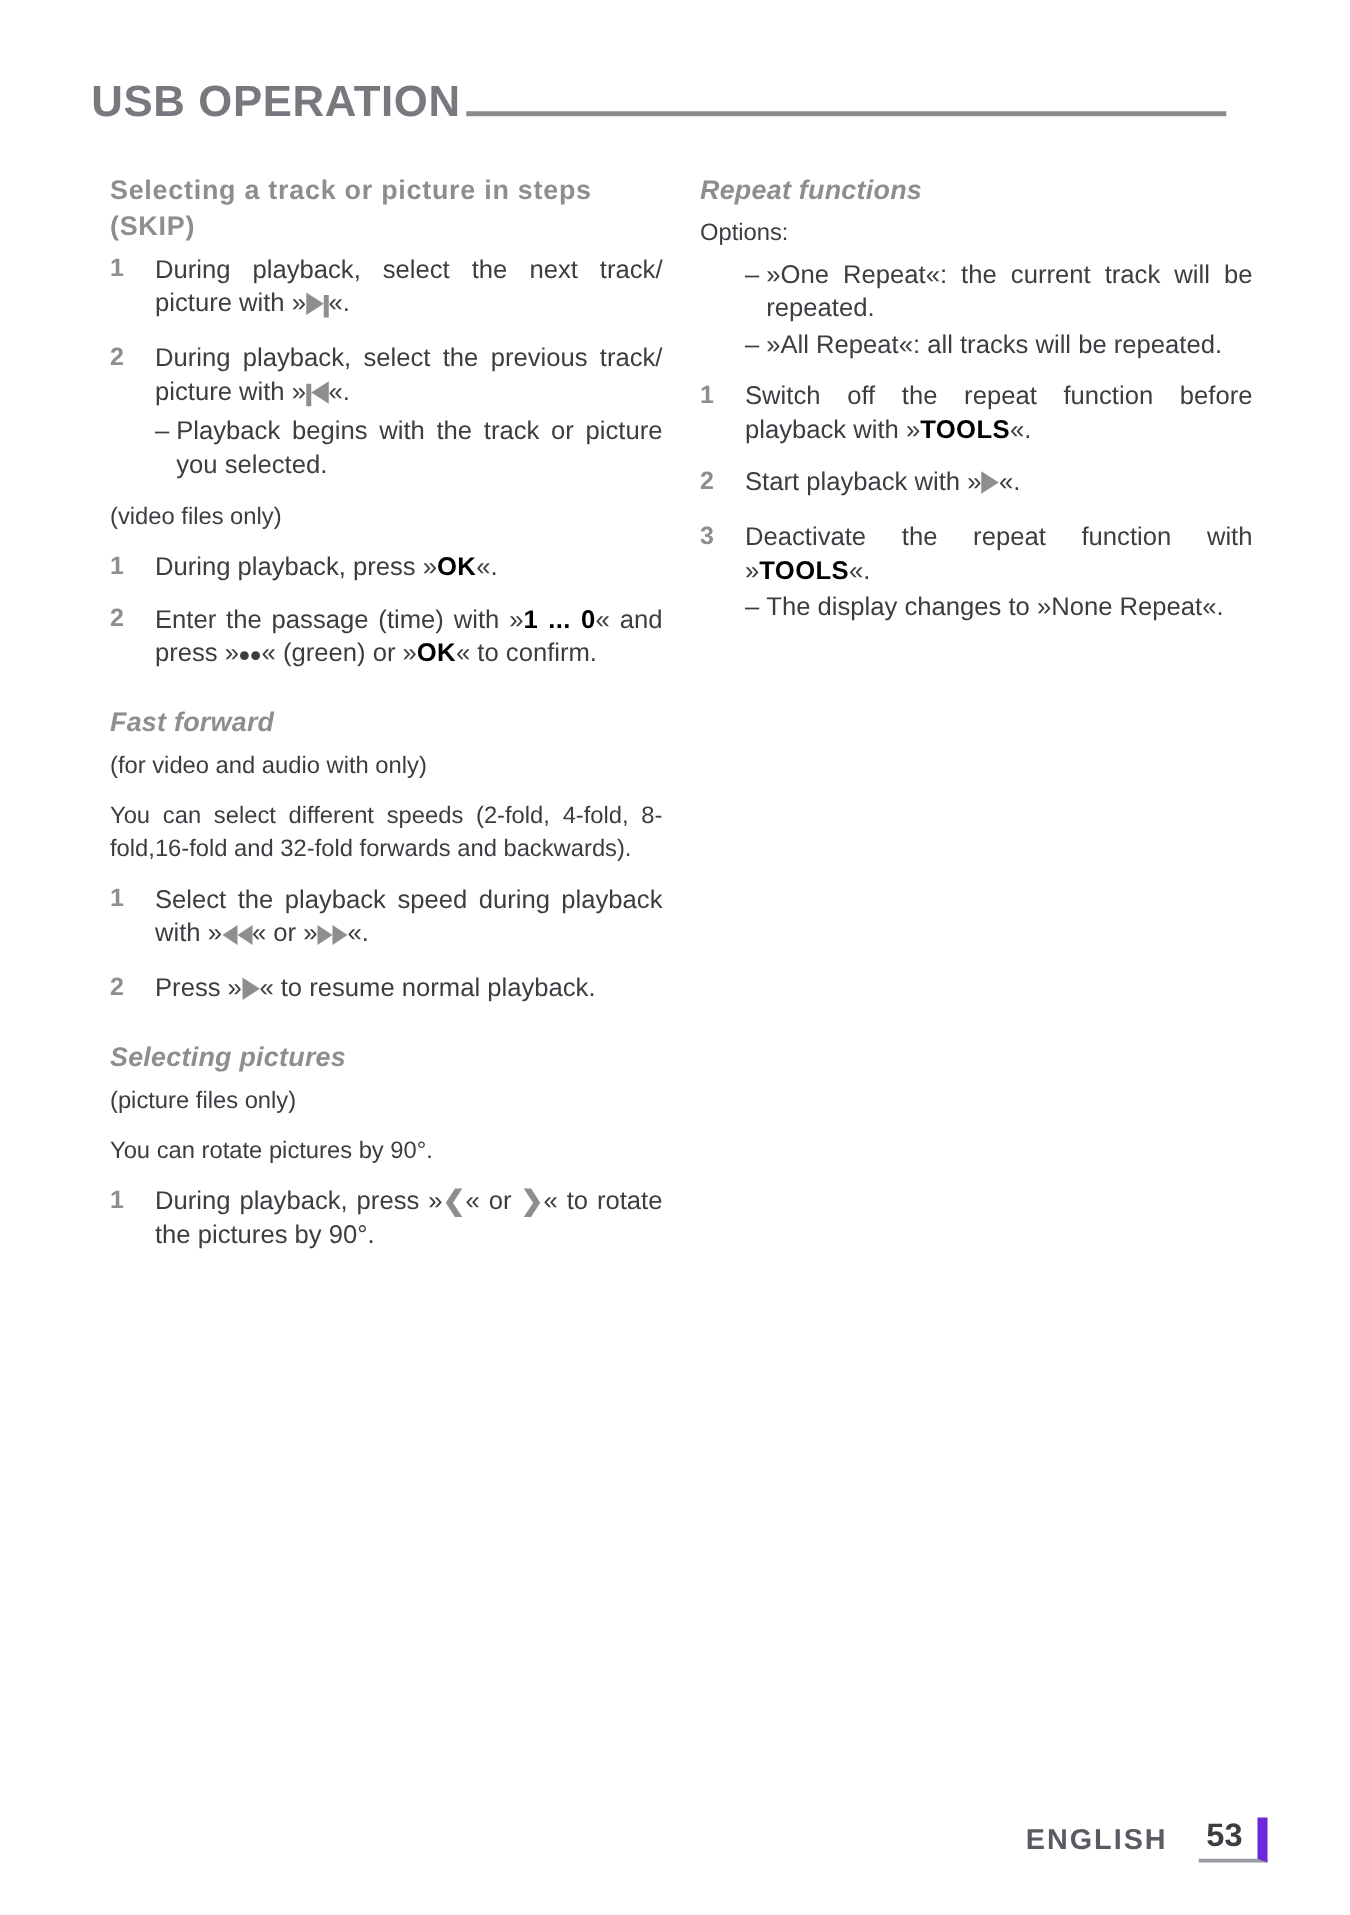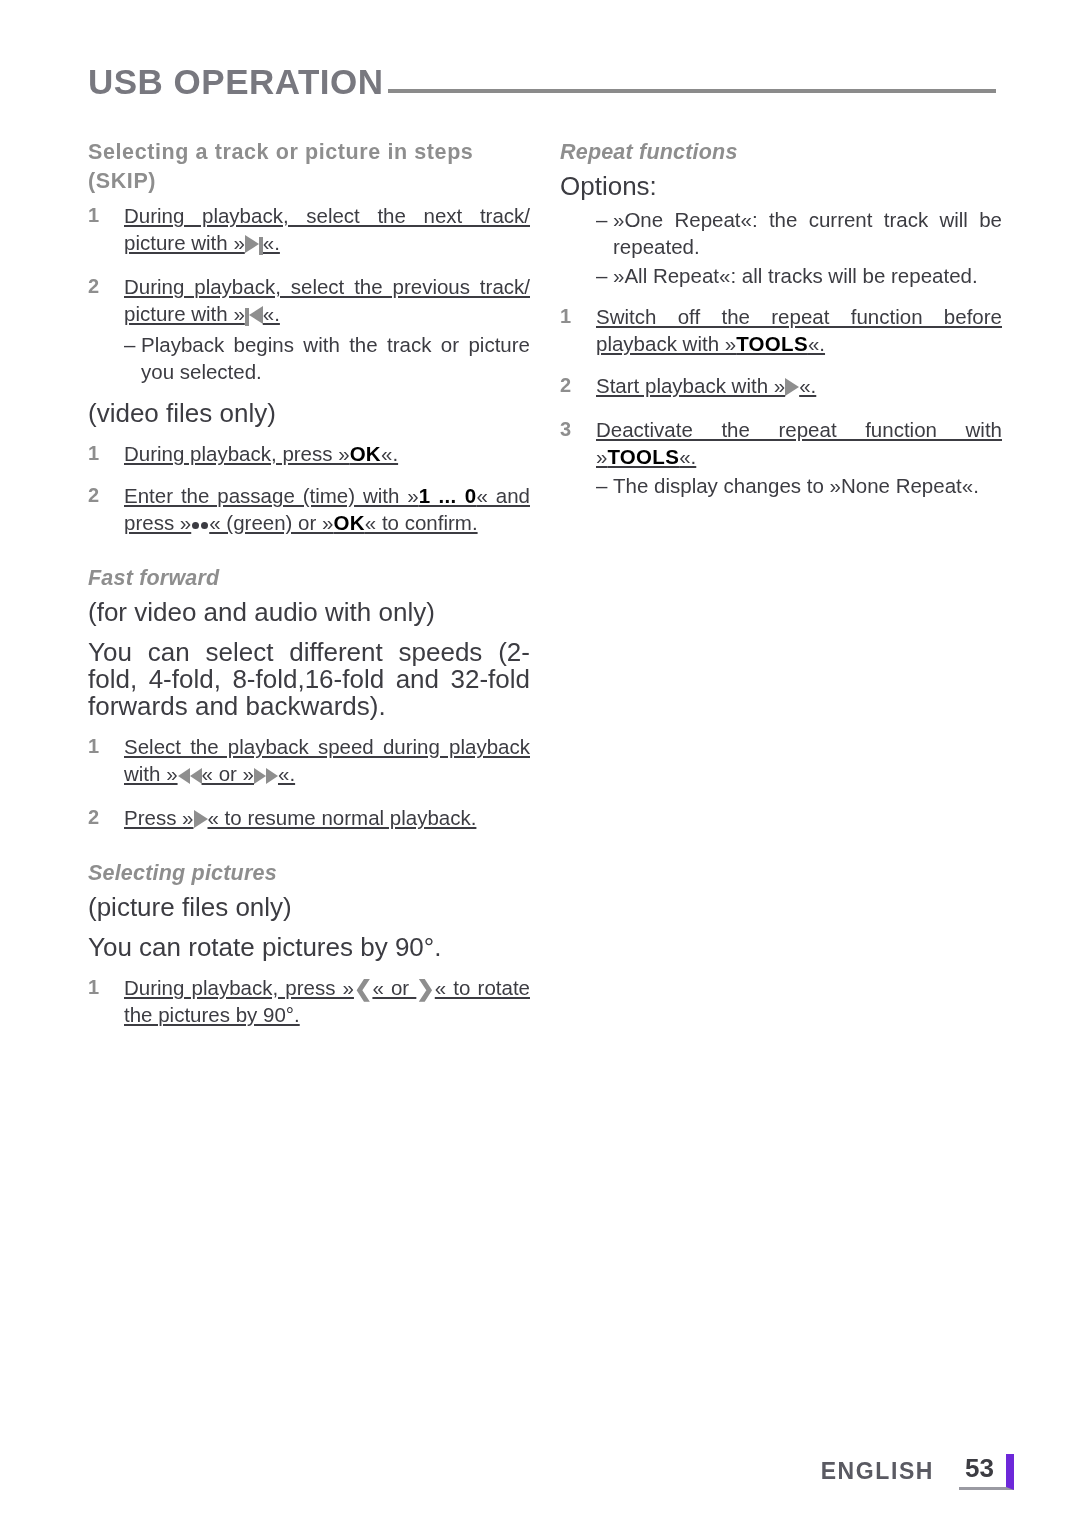--- a/index.html
+++ b/index.html
@@ -19,21 +19,21 @@
   .page {
     position: absolute;
     left: 0; top: 0;
     width: 1080px;
     height: 1532px;
   }
 
   
   .header {
     position: absolute;
-    left: 88px;
+    left: 73px;
     top: 52px;
     width: 908px;
     height: 48px;
     display: flex;
     align-items: flex-end;
   }
   .header-title {
     font-size: 35px;
     font-weight: bold;
     letter-spacing: 0.5px;
@@ -68,21 +68,21 @@
     font-size: 21.5px;
     font-weight: bold;
     color: #8e8e8e;
     margin: 0 0 6px 0;
     line-height: 29px;
     letter-spacing: 0.6px;
   }
   h2.section.tight-ls { letter-spacing: 0.2px; font-style: italic; }
 
   .para {
-    font-size: 26px;
+    font-size: 19px;
     line-height: 27px;
     margin: 0 0 13px 0;
     color: #3c3c42;
   }
   .para.justify { text-align: justify; }
 
   
   .step {
     position: relative;
     padding-left: 36px;
@@ -92,21 +92,21 @@
   }
   .step > .num {
     position: absolute;
     left: 0;
     top: 0;
     width: 22px;
     font-weight: bold;
     color: #8e8e8e;
     font-size: 20px;
   }
-  .step .body { display: block; text-decoration: underline; }
+  .step .body { display: block; }
   .step .body.justify { text-align: justify; }
 
   
   .dash {
     position: relative;
     padding-left: 17px;
     margin-top: 2px;
     font-size: 20.5px;
     line-height: 27px;
   }

